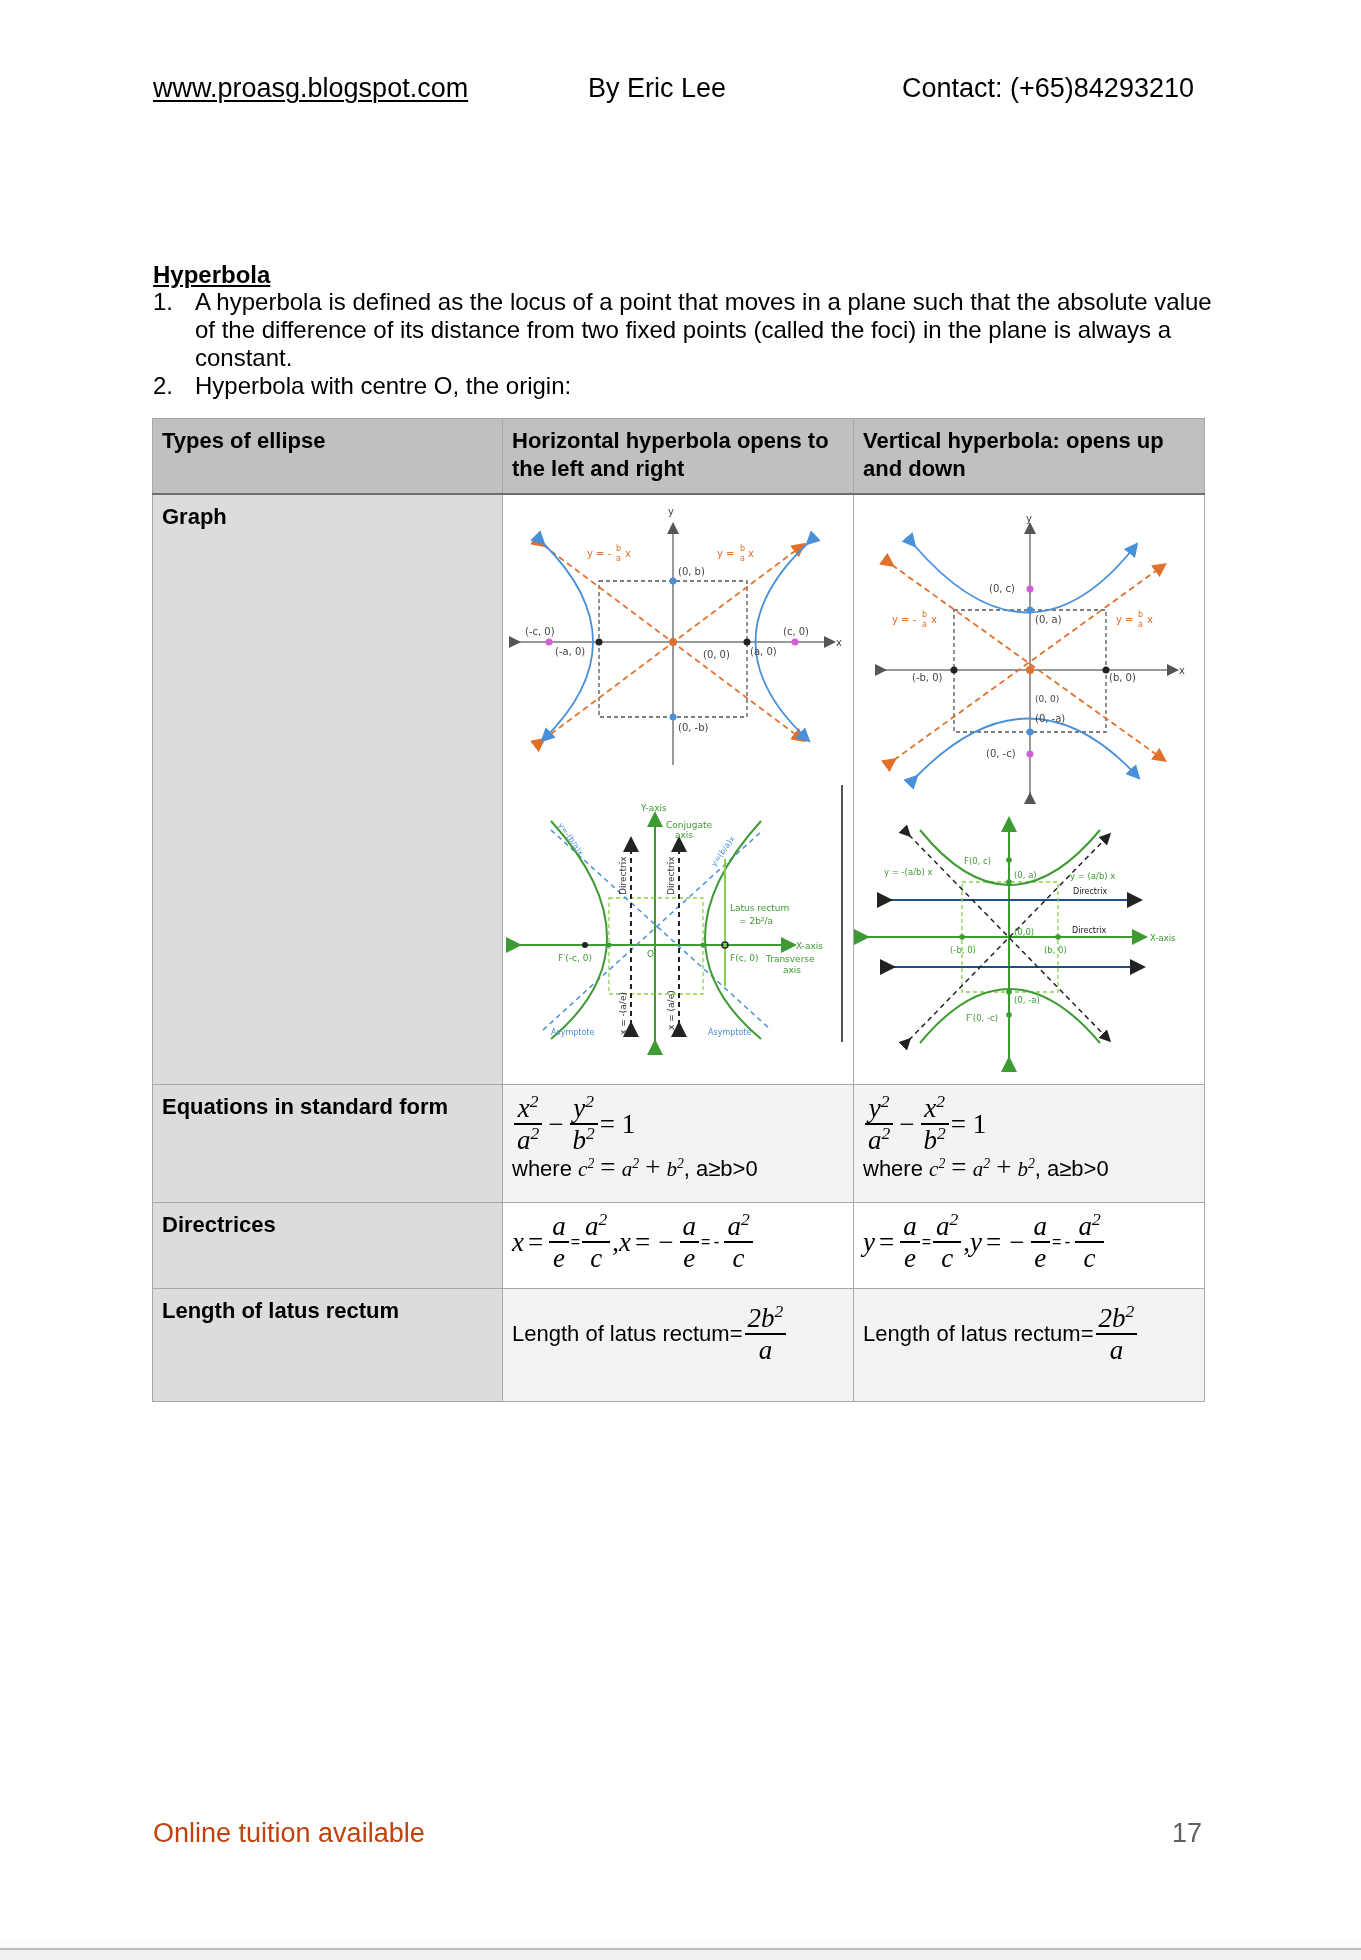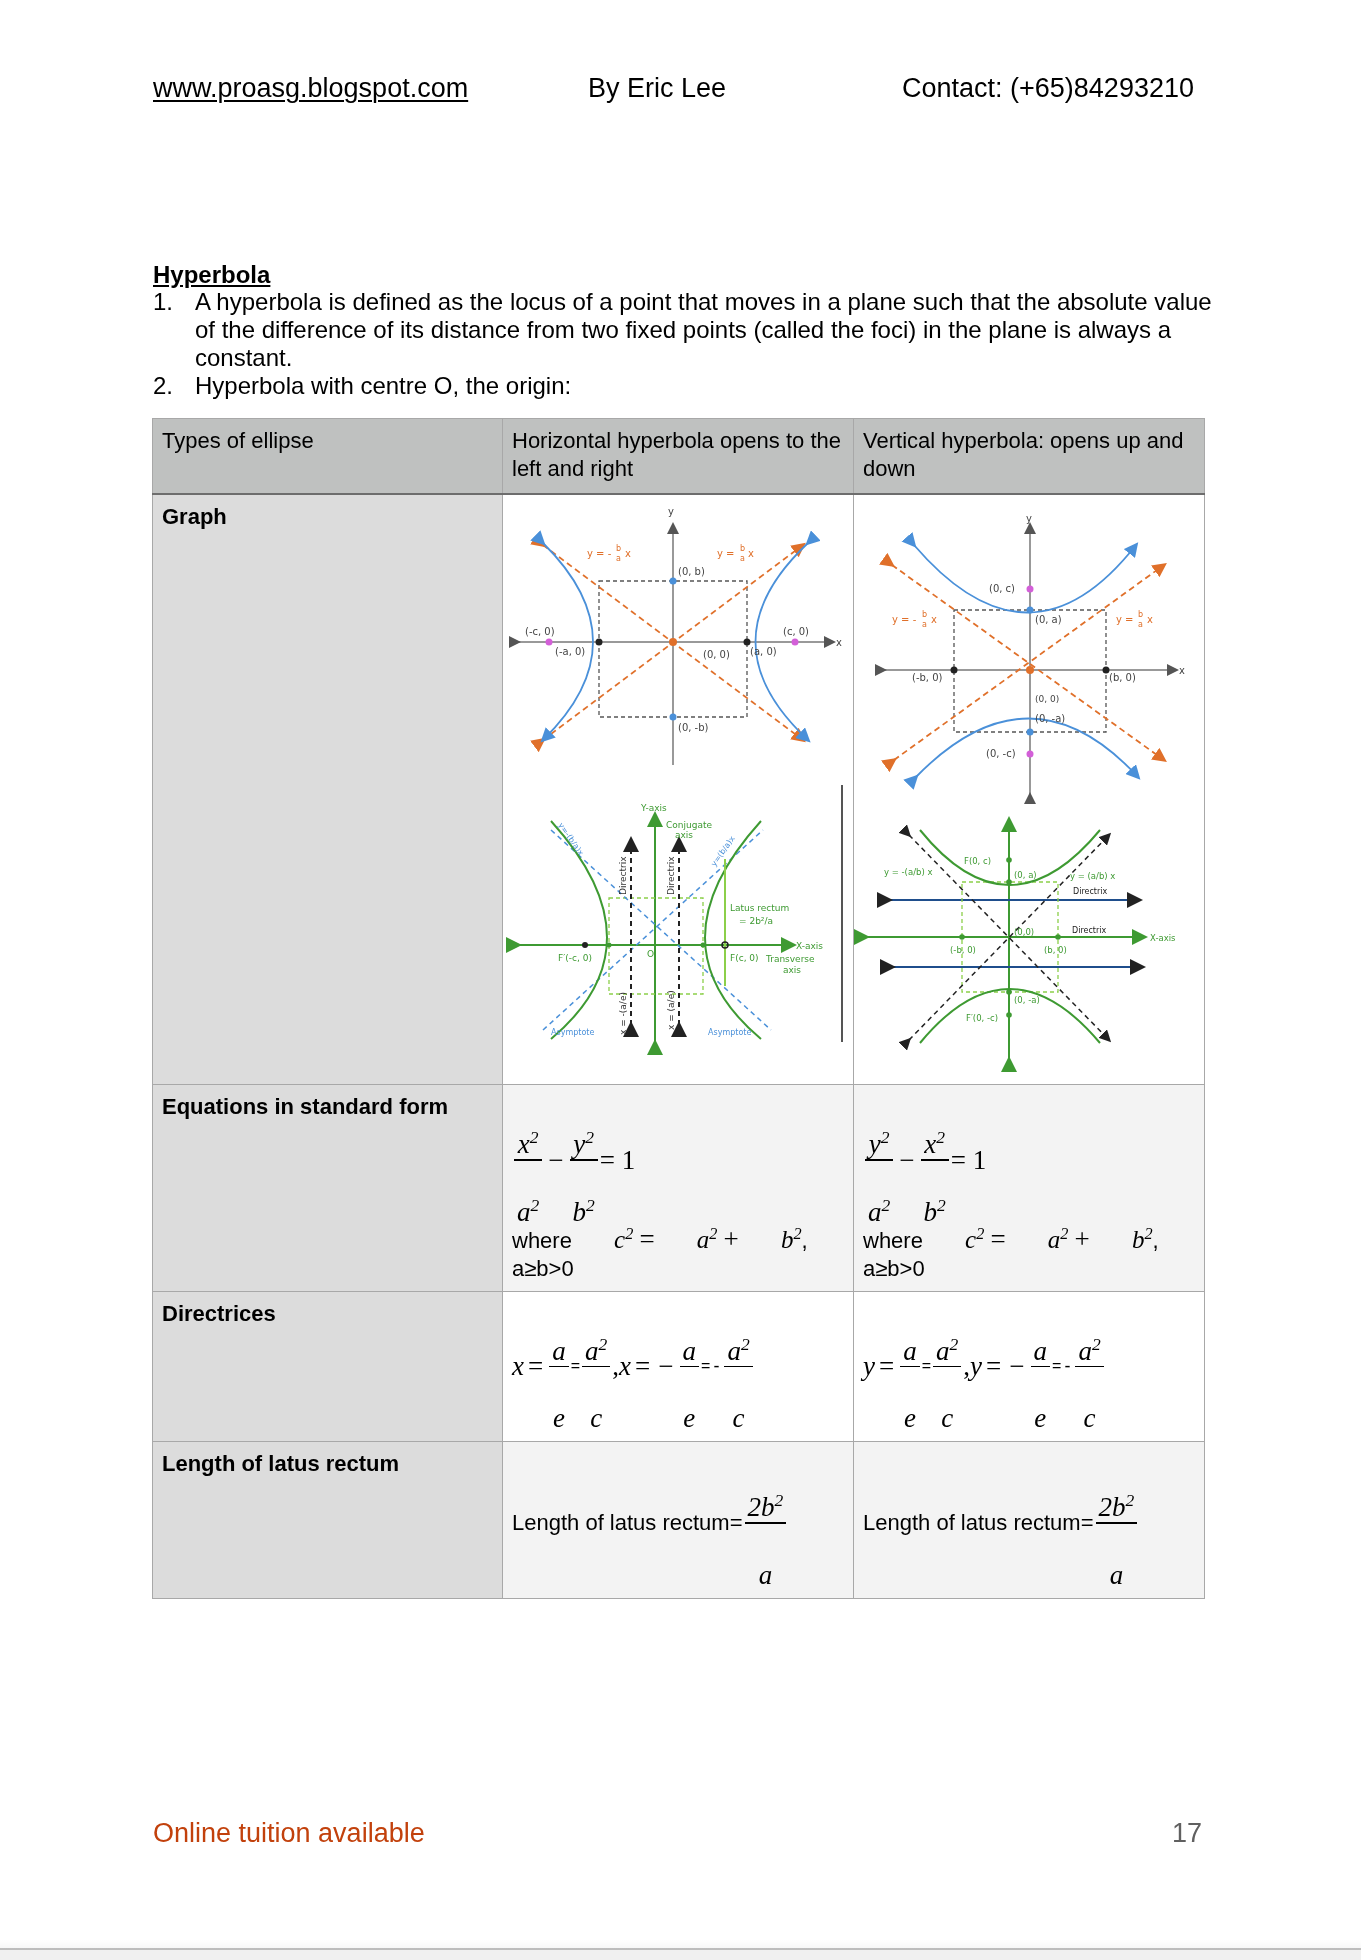--- a/index.html
+++ b/index.html
@@ -22,44 +22,44 @@
   .list .item { position: relative; padding-left: 42px; }
   .list .num { position: absolute; left: 0; top: 0; }
 
   table.main { position: absolute; left: 152px; top: 418px; width: 1052px; border-collapse: collapse;
     table-layout: fixed; font-size: 22px; }
   table.main td, table.main th { border: 1.5px solid #a8a8a8; vertical-align: top; padding: 8px 9px;
     text-align: left; line-height: 28px; }
   table.main col.c1 { width: 350px; }
   table.main col.c2 { width: 351px; }
   table.main col.c3 { width: 351px; }
-  table.main thead th { background: #bfc1c0; font-weight: normal; height: 58px; border-bottom: 2px solid #6d6d6d; }
+  table.main thead th { background: #bfc1c0; font-weight: bold; height: 58px; border-bottom: 2px solid #6d6d6d; }
   .rowlabel { background: #dcdcdc; font-weight: bold; }
   .cell-white { background: #ffffff; }
   .cell-grey { background: #f3f3f3; }
   tr.r-graph td { height: 573px; }
   tr.r-eq td { height: 101px; }
   tr.r-foci td { height: 85px; }
   tr.r-vert td { height: 36px; }
   tr.r-dir td { height: 69px; }
   tr.r-lat td { height: 96px; }
 
   .graph-cell { position: relative; padding: 0 !important; }
   .graph-svg { position: absolute; left: 0; top: 0; }
   .edge-line { position: absolute; left: 338px; top: 290px; width: 1.5px; height: 257px; background: #555; }
 
   .m { font-family: "Liberation Serif", serif; font-style: italic; }
   .frac { display: inline-flex; flex-direction: column; align-items: center; vertical-align: middle; margin: 0 2px; }
-  .frac .num, .frac .den { font-family: "Liberation Serif", serif; font-style: italic; font-size: 27px; line-height: 30px; padding: 0 3px; margin-top: 36px; }
+  .frac .num, .frac .den { font-family: "Liberation Serif", serif; font-style: italic; font-size: 27px; line-height: 30px; padding: 0 3px; }
   .frac .bar { height: 1.5px; background: #000; align-self: stretch; }
   .eqline { font-family: "Liberation Serif", serif; font-size: 27px; }
   .op { font-family: "Liberation Serif", serif; font-style: normal; font-size: 27px; margin: 0 4px; }
   sup { font-size: 0.65em; line-height: 0; }
   .where { font-size: 22px; margin-top: -2px; }
-  .where .m { font-size: 25px; margin-left: 36px; }
+  .where .m { font-size: 21px; }
   .dir-eq { display: flex; align-items: center; margin-top: 0px; }
   .lat { display: flex; align-items: center; margin-top: 6px; }
 
   .footer-left { position: absolute; left: 153px; top: 1818px; font-size: 27px; color: #c2410c; }
   .footer-right { position: absolute; left: 1172px; top: 1818px; font-size: 27px; color: #606060; }
 </style>
 </head>
 <body>
 
 <div class="hdr link">www.proasg.blogspot.com</div>

